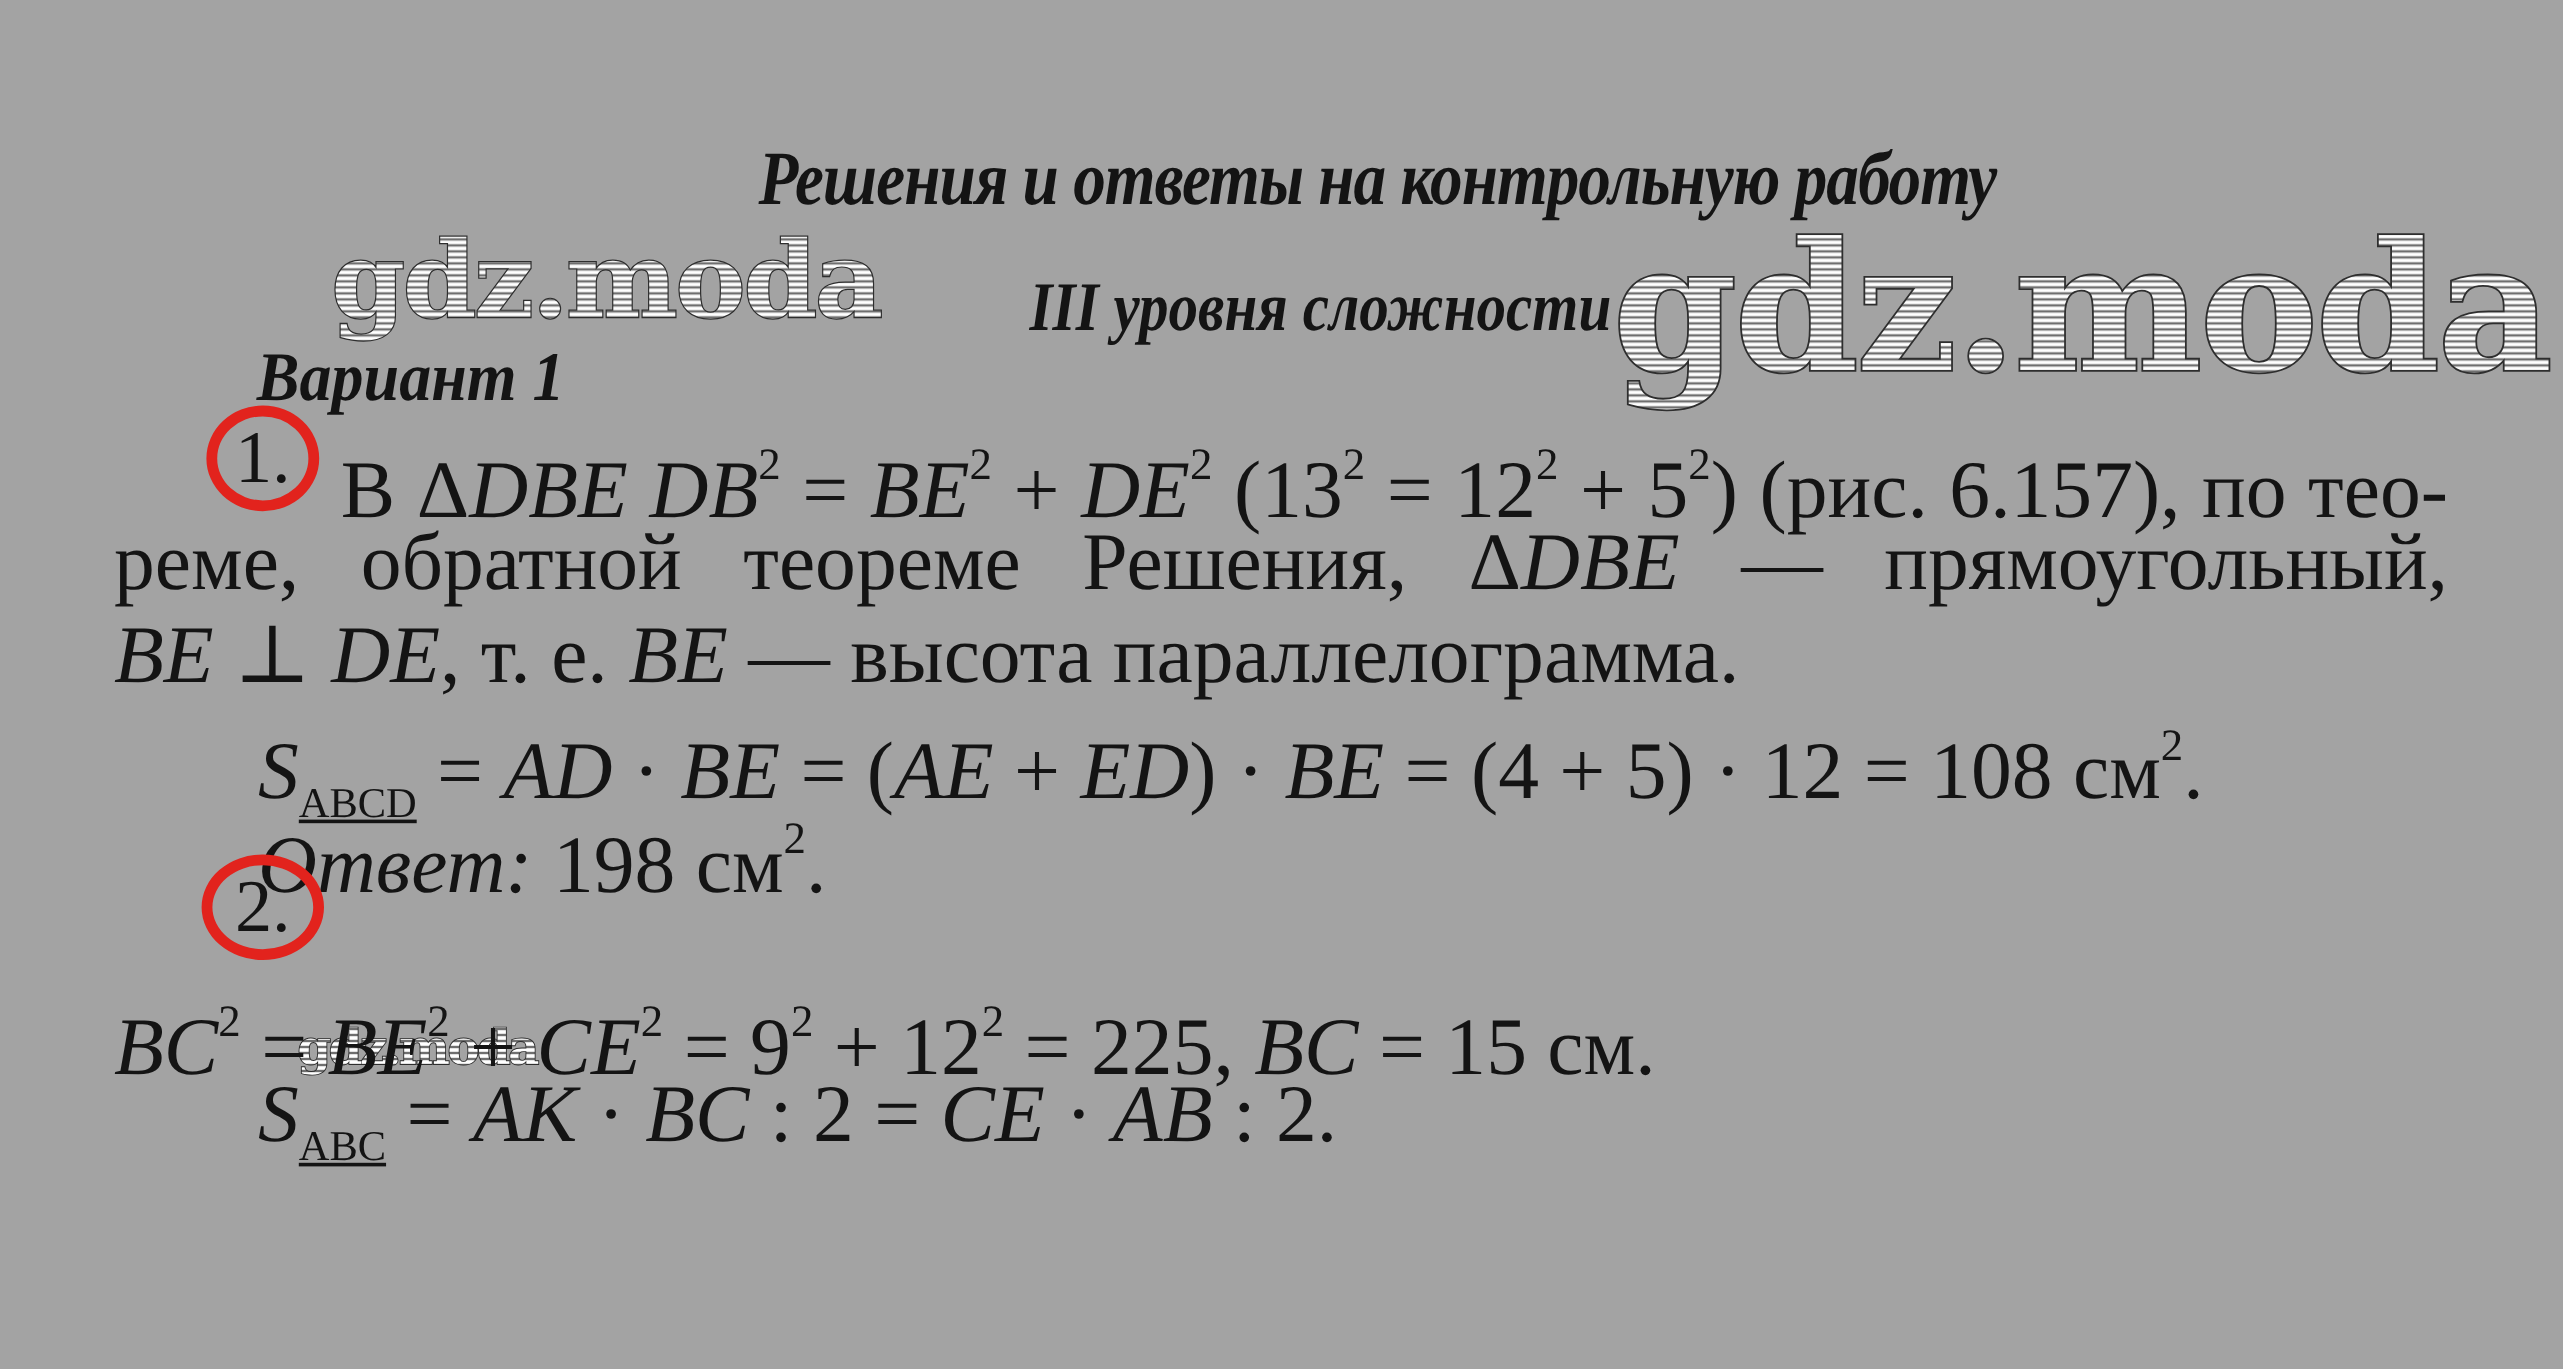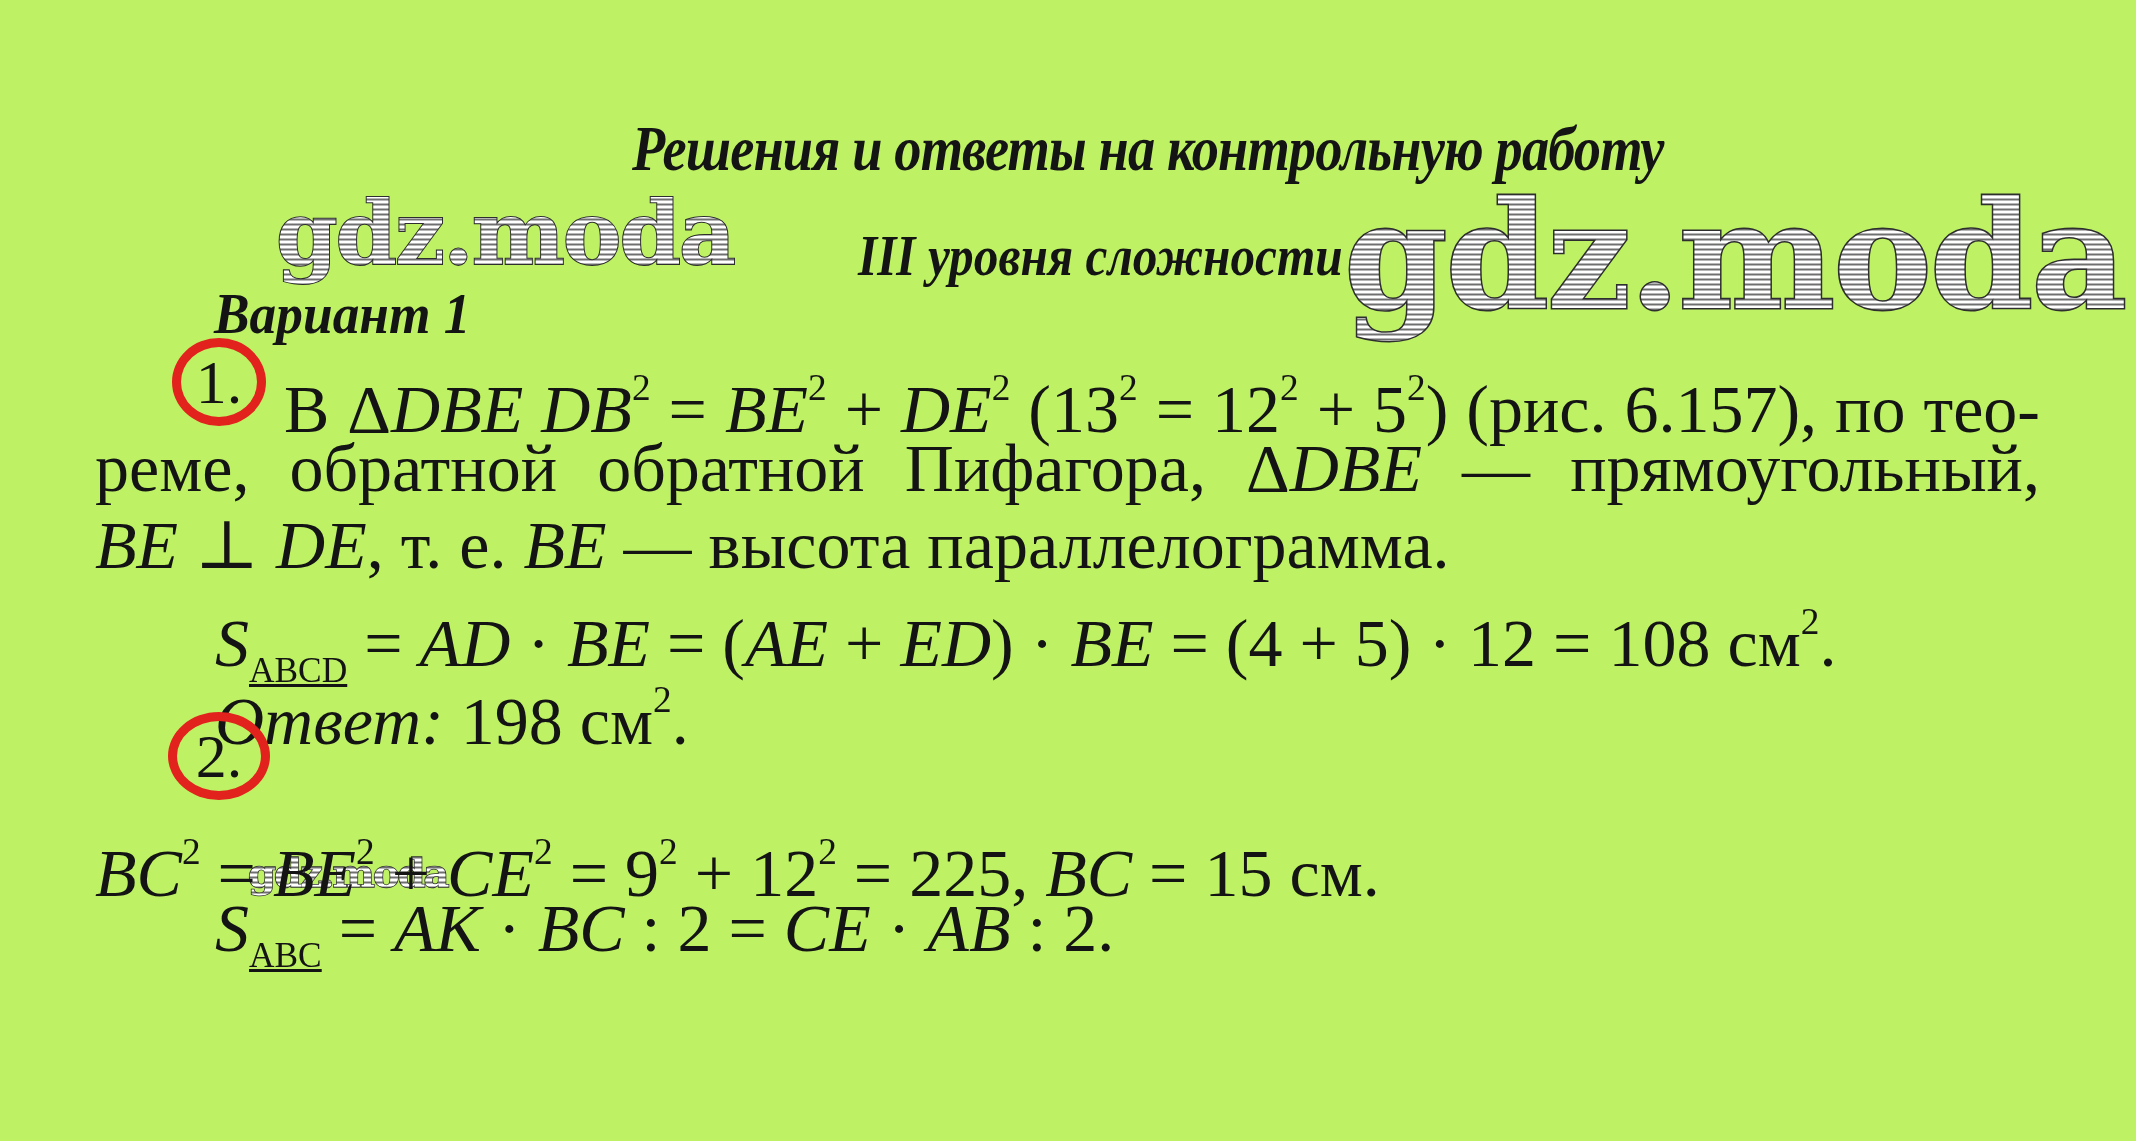--- a/index.html
+++ b/index.html
@@ -1,20 +1,20 @@
 <!DOCTYPE html>
 <html><head>
 <meta charset="utf-8">
 <style>
   html, body { margin: 0; padding: 0; background: #ffffff; }
   .page {
     position: relative;
     width: 2136px;
     height: 1141px;
-    background: #bef264;
+    background: #a3a3a3;
     overflow: hidden;
     font-family: "Liberation Serif", "DejaVu Serif", serif;
     color: #141414;
   }
   .abs { position: absolute; }
 
   
   .doc-title {
     font-style: italic;
     font-weight: 700;
@@ -124,21 +124,21 @@
   </svg>
 
   <div class="abs variant-heading" style="left:214px; top:280px;">Вариант 1</div>
 
   <div class="circled-num" style="left:172px; top:338px; width:94px; height:88px;">
     <span>1.</span>
   </div>
 
   <div class="abs txt-line justified" style="left:284px; top:348px; width:1756px;"><span class="seg-n">В Δ</span><span class="seg-i">DBE</span><span class="seg-n"> </span><span class="seg-i">DB</span><span class="seg-sup">2</span><span class="seg-n"> = </span><span class="seg-i">BE</span><span class="seg-sup">2</span><span class="seg-n"> + </span><span class="seg-i">DE</span><span class="seg-sup">2</span><span class="seg-n"> (13</span><span class="seg-sup">2</span><span class="seg-n"> = 12</span><span class="seg-sup">2</span><span class="seg-n"> + 5</span><span class="seg-sup">2</span><span class="seg-n">) (рис. 6.157), по тео-</span></div>
 
-  <div class="abs txt-line justified" style="left:95px; top:428px; width:1945px;"><span class="seg-n">реме, обратной обратной Пифагора, Δ</span><span class="seg-i">DBE</span><span class="seg-n"> — прямоугольный,</span></div>
+  <div class="abs txt-line justified" style="left:95px; top:428px; width:1945px;"><span class="seg-n">реме, обратной теореме Решения, Δ</span><span class="seg-i">DBE</span><span class="seg-n"> — прямоугольный,</span></div>
 
   <div class="abs txt-line" style="left:95px; top:505px;"><span class="seg-i">BE</span><span class="seg-n"> ⊥ </span><span class="seg-i">DE</span><span class="seg-n">, т. е. </span><span class="seg-i">BE</span><span class="seg-n"> — высота параллелограмма.</span></div>
 
   <div class="abs txt-line" style="left:215px; top:582px;"><span class="seg-i">S</span><span class="seg-sub">ABCD</span><span class="seg-n"> = </span><span class="seg-i">AD</span><span class="seg-n"> · </span><span class="seg-i">BE</span><span class="seg-n"> = (</span><span class="seg-i">AE</span><span class="seg-n"> + </span><span class="seg-i">ED</span><span class="seg-n">) · </span><span class="seg-i">BE</span><span class="seg-n"> = (4 + 5) · 12 = 108 см</span><span class="seg-sup">2</span><span class="seg-n">.</span></div>
 
   <div class="abs txt-line" style="left:215px; top:660px;"><span class="seg-bi">Ответ:</span><span class="seg-n"> 198 см</span><span class="seg-sup">2</span><span class="seg-n">.</span></div>
 
   <div class="circled-num" style="left:168px; top:712px; width:102px; height:88px;">
     <span>2.</span>
   </div>

